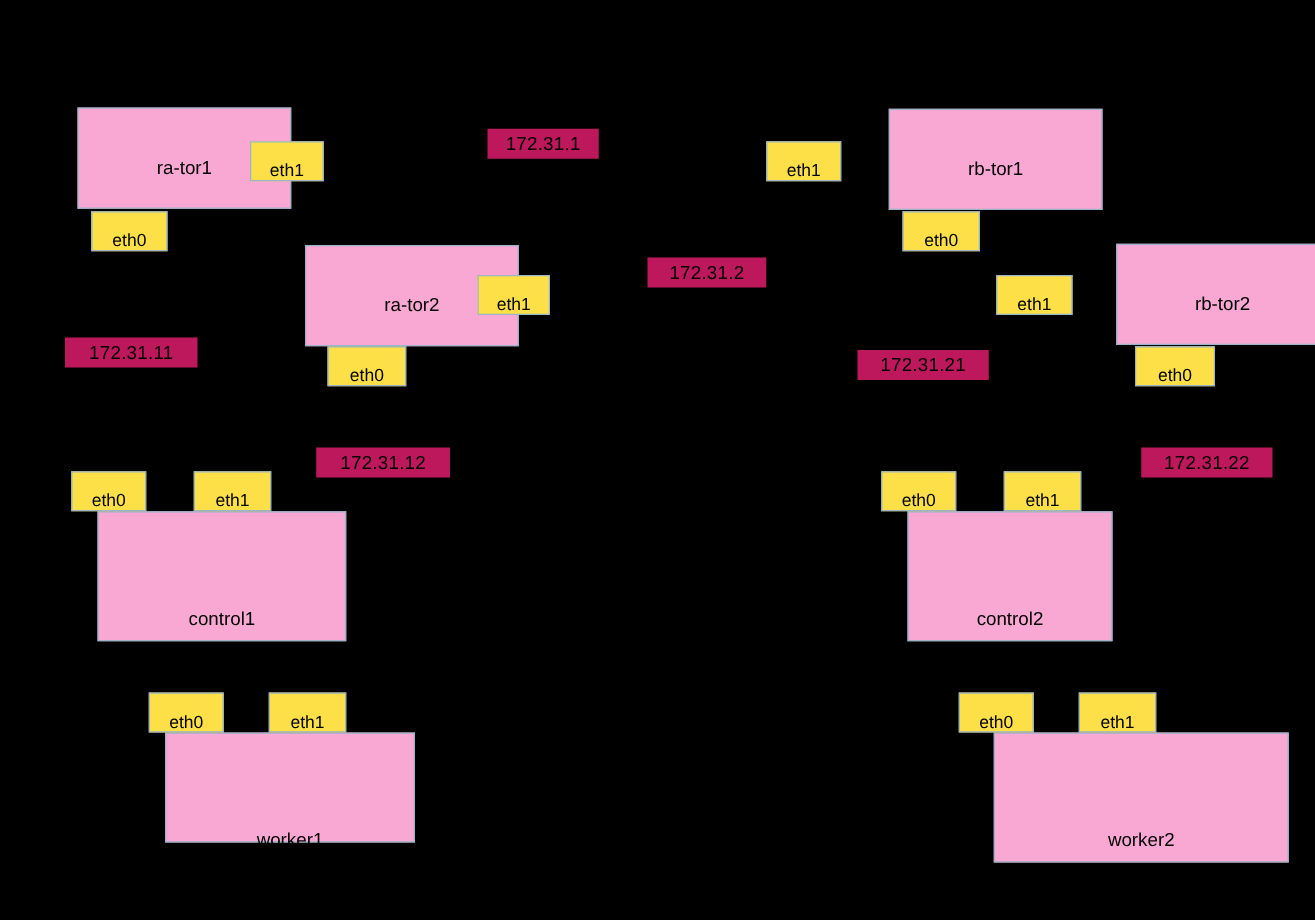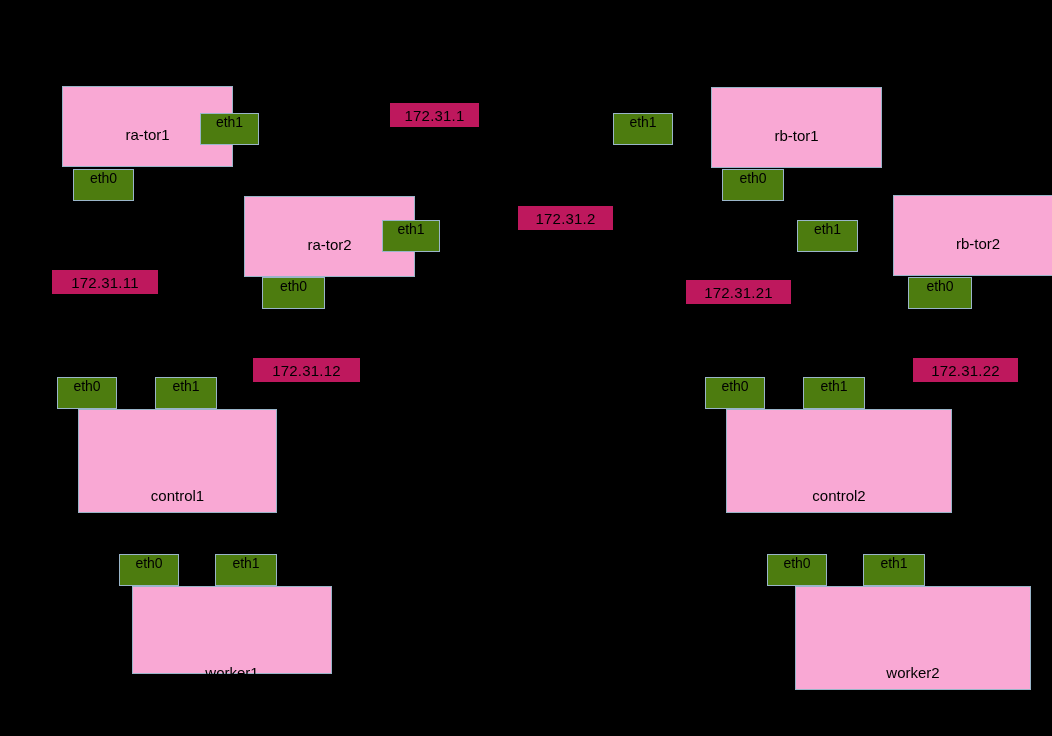--- a/index.html
+++ b/index.html
@@ -38,26 +38,26 @@
   }
   .device > .device-label {
     width: 100%;
     text-align: center;
     position: absolute;
     left: 0;
   }
   .iface {
     position: absolute;
     box-sizing: border-box;
-    background: #4d7c0f;
+    background: #fde047;
     border: 1px solid #9ab5c9;
     color: #000000;
     font-size: 14px;
     display: flex;
-    align-items: flex-start;
+    align-items: flex-end;
     justify-content: center;
     white-space: nowrap;
     z-index: 3;
   }
   .net-label {
     position: absolute;
     box-sizing: border-box;
     background: #be185d;
     color: #000000;
     font-size: 15px;
@@ -82,21 +82,21 @@
       </div>
       <div class="node-box device" style="left: 675px; top: 87px; width: 171px; height: 81px; padding-left: 35px;">
         <span class="device-label" style="top: 40px;">rb-tor1</span>
       </div>
       <div class="node-box device" style="left: 857px; top: 195px; width: 170px; height: 81px;">
         <span class="device-label" style="top: 40px;">rb-tor2</span>
       </div>
       <div class="node-box device" style="left: 42px; top: 409px; width: 199px; height: 104px;">
         <span class="device-label" style="top: 78px;">control1</span>
       </div>
-      <div class="node-box device" style="left: 690px; top: 409px; width: 226px; height: 104px;">
+      <div class="node-box device" style="left: 690px; top: 409px; width: 164px; height: 104px;">
         <span class="device-label" style="top: 78px;">control2</span>
       </div>
       <div class="node-box device" style="left: 96px; top: 586px; width: 200px; height: 88px;">
         <span class="device-label" style="top: 78px;">worker1</span>
       </div>
       <div class="node-box device" style="left: 759px; top: 586px; width: 236px; height: 104px;">
         <span class="device-label" style="top: 78px;">worker2</span>
       </div>
     </div>
   <div id="interfaces-layer">

